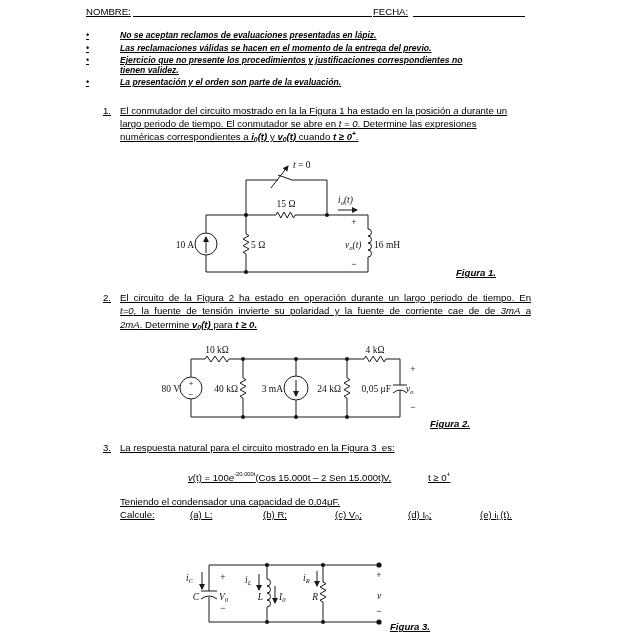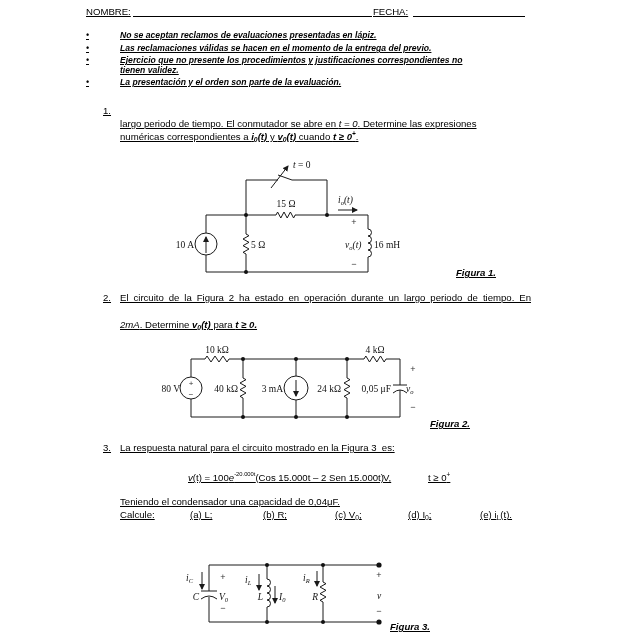--- a/index.html
+++ b/index.html
@@ -34,27 +34,29 @@
   <span class="t rule" style="left:120px;top:29px;">No se aceptan reclamos de evaluaciones presentadas en lápiz.</span>
   <span class="t rule" style="left:86px;top:42px;">•</span>
   <span class="t rule" style="left:120px;top:42px;">Las reclamaciones válidas se hacen en el momento de la entrega del previo.</span>
   <span class="t rule" style="left:86px;top:54px;">•</span>
   <span class="t rule" style="left:120px;top:54px;">Ejercicio que no presente los procedimientos y justificaciones correspondientes no</span>
   <span class="t rule" style="left:120px;top:64px;">tienen validez.</span>
   <span class="t rule" style="left:86px;top:76px;">•</span>
   <span class="t rule" style="left:120px;top:76px;">La presentación y el orden son parte de la evaluación.</span>
 
   <span class="t" style="left:103px;top:105px;">1.</span>
+  <div class="t" style="left:120px;top:105px;"><span>El conmutador del circuito mostrado en la la Figura 1 ha estado en la posición </span><span class="i">a</span><span> durante un</span></div>
   <div class="t" style="left:120px;top:118px;"><span>largo periodo de tiempo. El conmutador se abre en </span><span class="i">t = 0</span><span>. Determine las expresiones</span></div>
   <div class="t" style="left:120px;top:131px;"><span>numéricas correspondientes a </span><span class="bi">i</span><span class="bi sb">0</span><span class="bi">(t)</span><span> y </span><span class="bi">v</span><span class="bi sb">0</span><span class="bi">(t)</span><span> cuando </span><span class="bi">t ≥ 0</span><span class="bi sp">+</span><span>.</span></div>
 
   <span class="t cap" style="left:410px;top:267px;margin-left:46px;">Figura 1.</span>
 
   <span class="t" style="left:103px;top:292px;">2.</span>
   <div class="t just" style="left:120px;top:292px;"><span>El circuito de la Figura 2 ha estado en operación durante un largo periodo de tiempo. En</span></div>
+  <div class="t just" style="left:120px;top:305px;"><span class="i">t=0</span><span>, la fuente de tensión invierte su polaridad y la fuente de corriente cae de de </span><span class="i">3mA</span><span> a</span></div>
   <div class="t" style="left:120px;top:319px;"><span class="i">2mA</span><span>. Determine </span><span class="bi">v</span><span class="bi sb">0</span><span class="bi">(t)</span><span> para </span><span class="bi">t ≥ 0.</span></div>
 
   <span class="t cap" style="left:430px;top:418px;">Figura 2.</span>
 
   <span class="t" style="left:103px;top:442px;">3.</span>
   <span class="t" style="left:120px;top:442px;">La respuesta natural para el circuito mostrado en la Figura 3  es:</span>
   <div class="t" style="left:188px;top:472px;"><span class="i">v</span><span>(t) = 100</span><span class="i">e</span><span class="sp" style="font-size:5.8px;vertical-align:5px;">-20.000t</span><span>(Cos 15.000t – 2 Sen 15.000t)</span></div>
   <span class="t" style="left:383px;top:472px;">V,</span>
   <div class="t" style="left:428px;top:472px;"><span>t ≥ 0</span><span class="sp">+</span></div>
   <span class="t" style="left:120px;top:496px;">Teniendo el condensador una capacidad de 0,04μF.</span>

